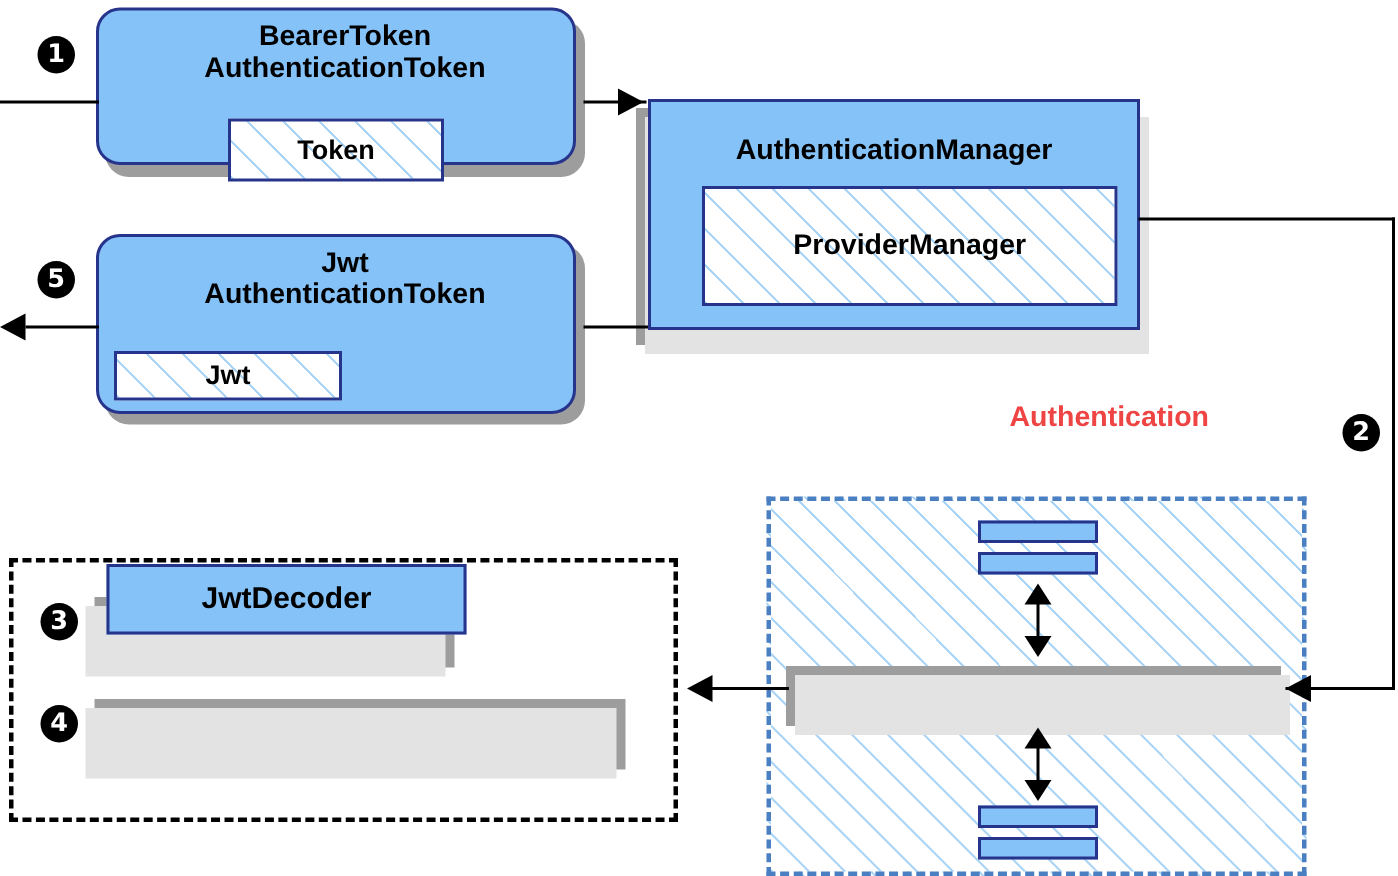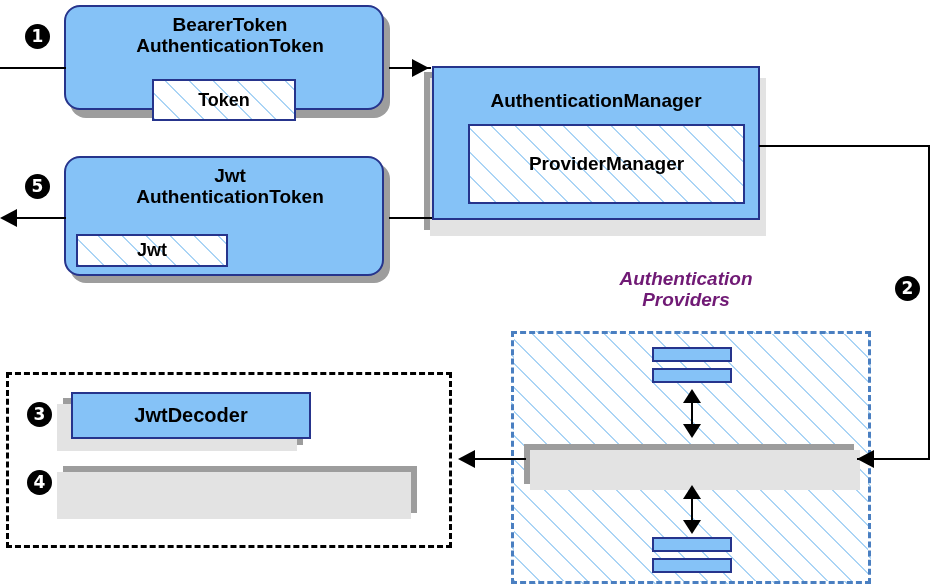--- a/index.html
+++ b/index.html
@@ -131,27 +131,26 @@
   }
   .arrow-down {
     border-left: 9px solid transparent;
     border-right: 9px solid transparent;
     border-top: 14px solid #000000;
   }
 
   
   .caption {
     position: absolute;
-    text-align: center;
+    text-align: right;
     font-weight: bold;
     font-size: 19px;
-    color: #701a75;
+    color: #ef4444;
     line-height: 1.12;
     z-index: 12;
-    font-style: italic;
   }
 
   .minibar {
     position: absolute;
     box-sizing: border-box;
     background: #85c2f7;
     border: 2px solid #26348c;
     z-index: 6;
   }
 </style>
@@ -205,21 +204,20 @@
   <div class="shadow shadow-light" style="left:430px; top:78px; width:336px; height:158px;"></div>
   <div class="node" style="left:432px; top:66px; width:328px; height:154px; font-size:19px; display:block;">
     <div style="padding-top:22px;">AuthenticationManager</div>
   </div>
   <div class="inner-box hatch" style="left:468px; top:124px; width:277px; height:80px; font-size:19px;">
     <span>ProviderManager</span>
   </div>
 
   <div class="caption" style="left:566px; top:268px; width:240px;">
     <div>Authentication</div>
-    <div>Providers</div>
   </div>
   <div class="dashed-blue hatch" style="left:511px; top:331px; width:360px; height:253px;"></div>
 
   <div class="minibar" style="left:652px; top:347px; width:80px; height:15px;"></div>
   <div class="minibar" style="left:652px; top:368px; width:80px; height:15px;"></div>
 
   <div class="vline" style="left:691px; top:393px; height:42px;"></div>
   <div class="arrowhead arrow-up" style="left:683px; top:389px;"></div>
   <div class="arrowhead arrow-down" style="left:683px; top:424px;"></div>
 
@@ -232,21 +230,21 @@
 
   <div class="minibar" style="left:652px; top:537px; width:80px; height:15px;"></div>
   <div class="minibar" style="left:652px; top:558px; width:80px; height:15px;"></div>
 
   <div class="badge" style="left:895px; top:276px;">2</div>
 
   <div class="dashed-black" style="left:6px; top:372px; width:446px; height:176px;"></div>
 
   <div class="shadow shadow-dark" style="left:63px; top:398px; width:240px; height:47px;"></div>
   <div class="shadow shadow-light" style="left:57px; top:404px; width:240px; height:47px;"></div>
-  <div class="node" style="left:71px; top:392px; width:240px; height:47px; font-size:20px;">
+  <div class="node" style="left:71px; top:376px; width:240px; height:47px; font-size:20px;">
     <span>JwtDecoder</span>
   </div>
   <div class="badge" style="left:27px; top:402px;">3</div>
 
   <div class="shadow shadow-dark" style="left:63px; top:466px; width:354px; height:47px;"></div>
   <div class="shadow shadow-light" style="left:57px; top:472px; width:354px; height:47px;"></div>
   <div class="badge" style="left:27px; top:470px;">4</div>
 
 </div>
 

